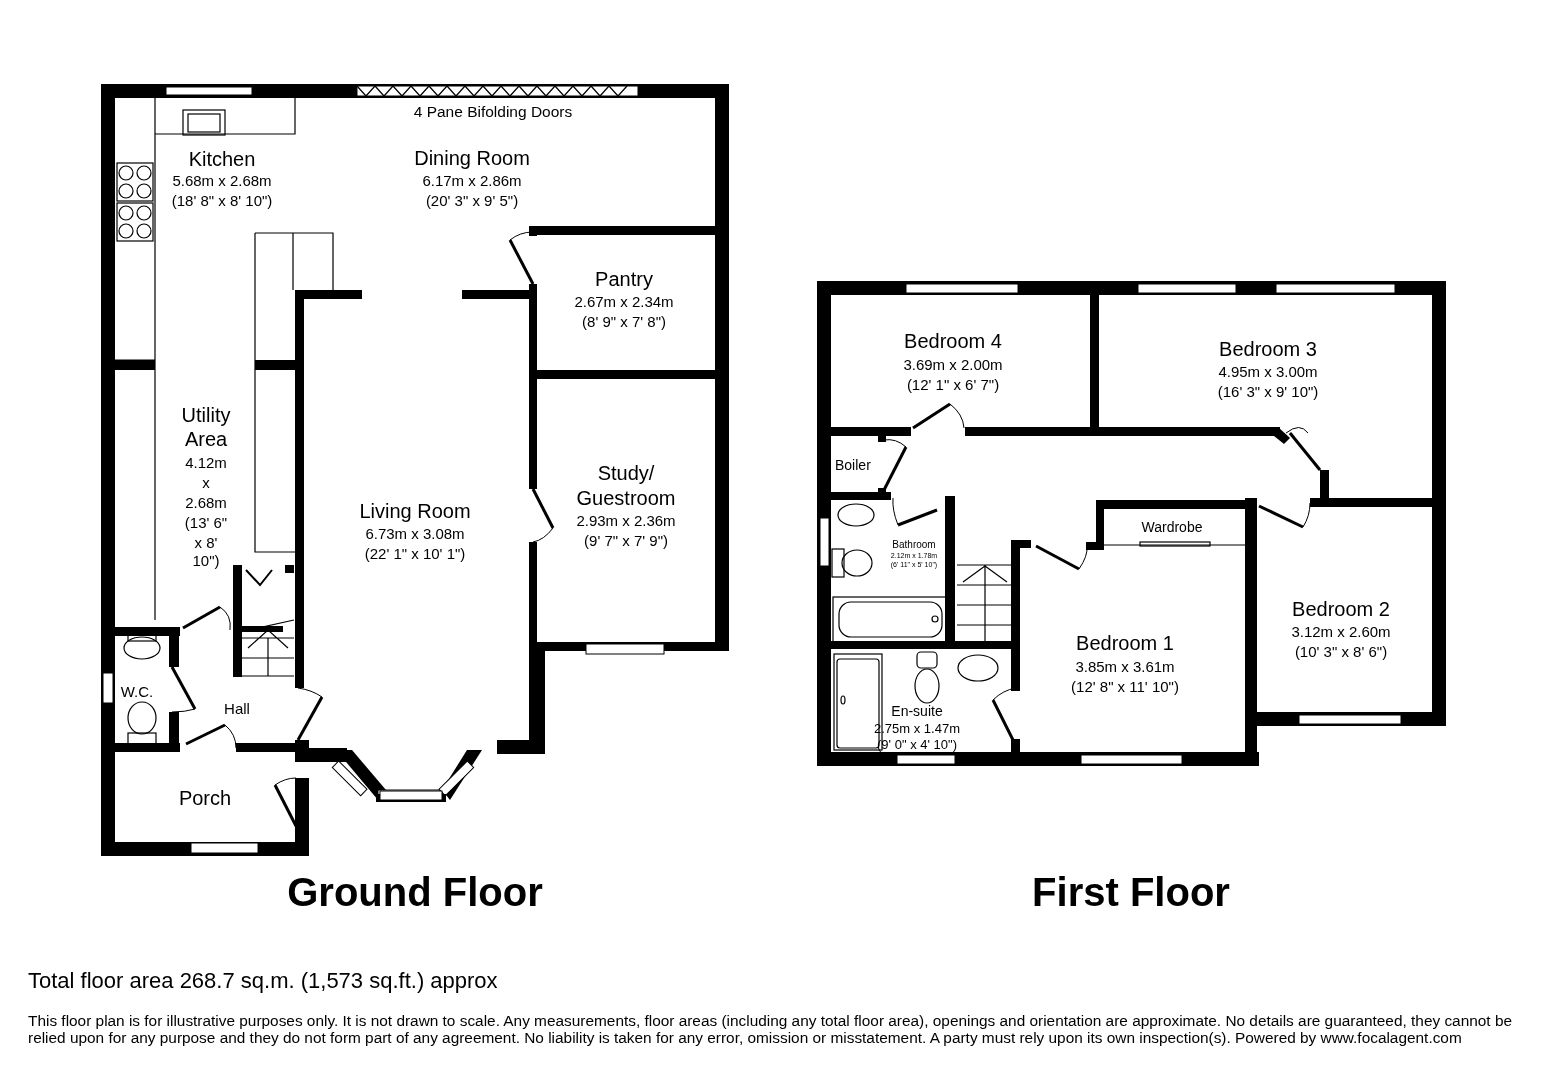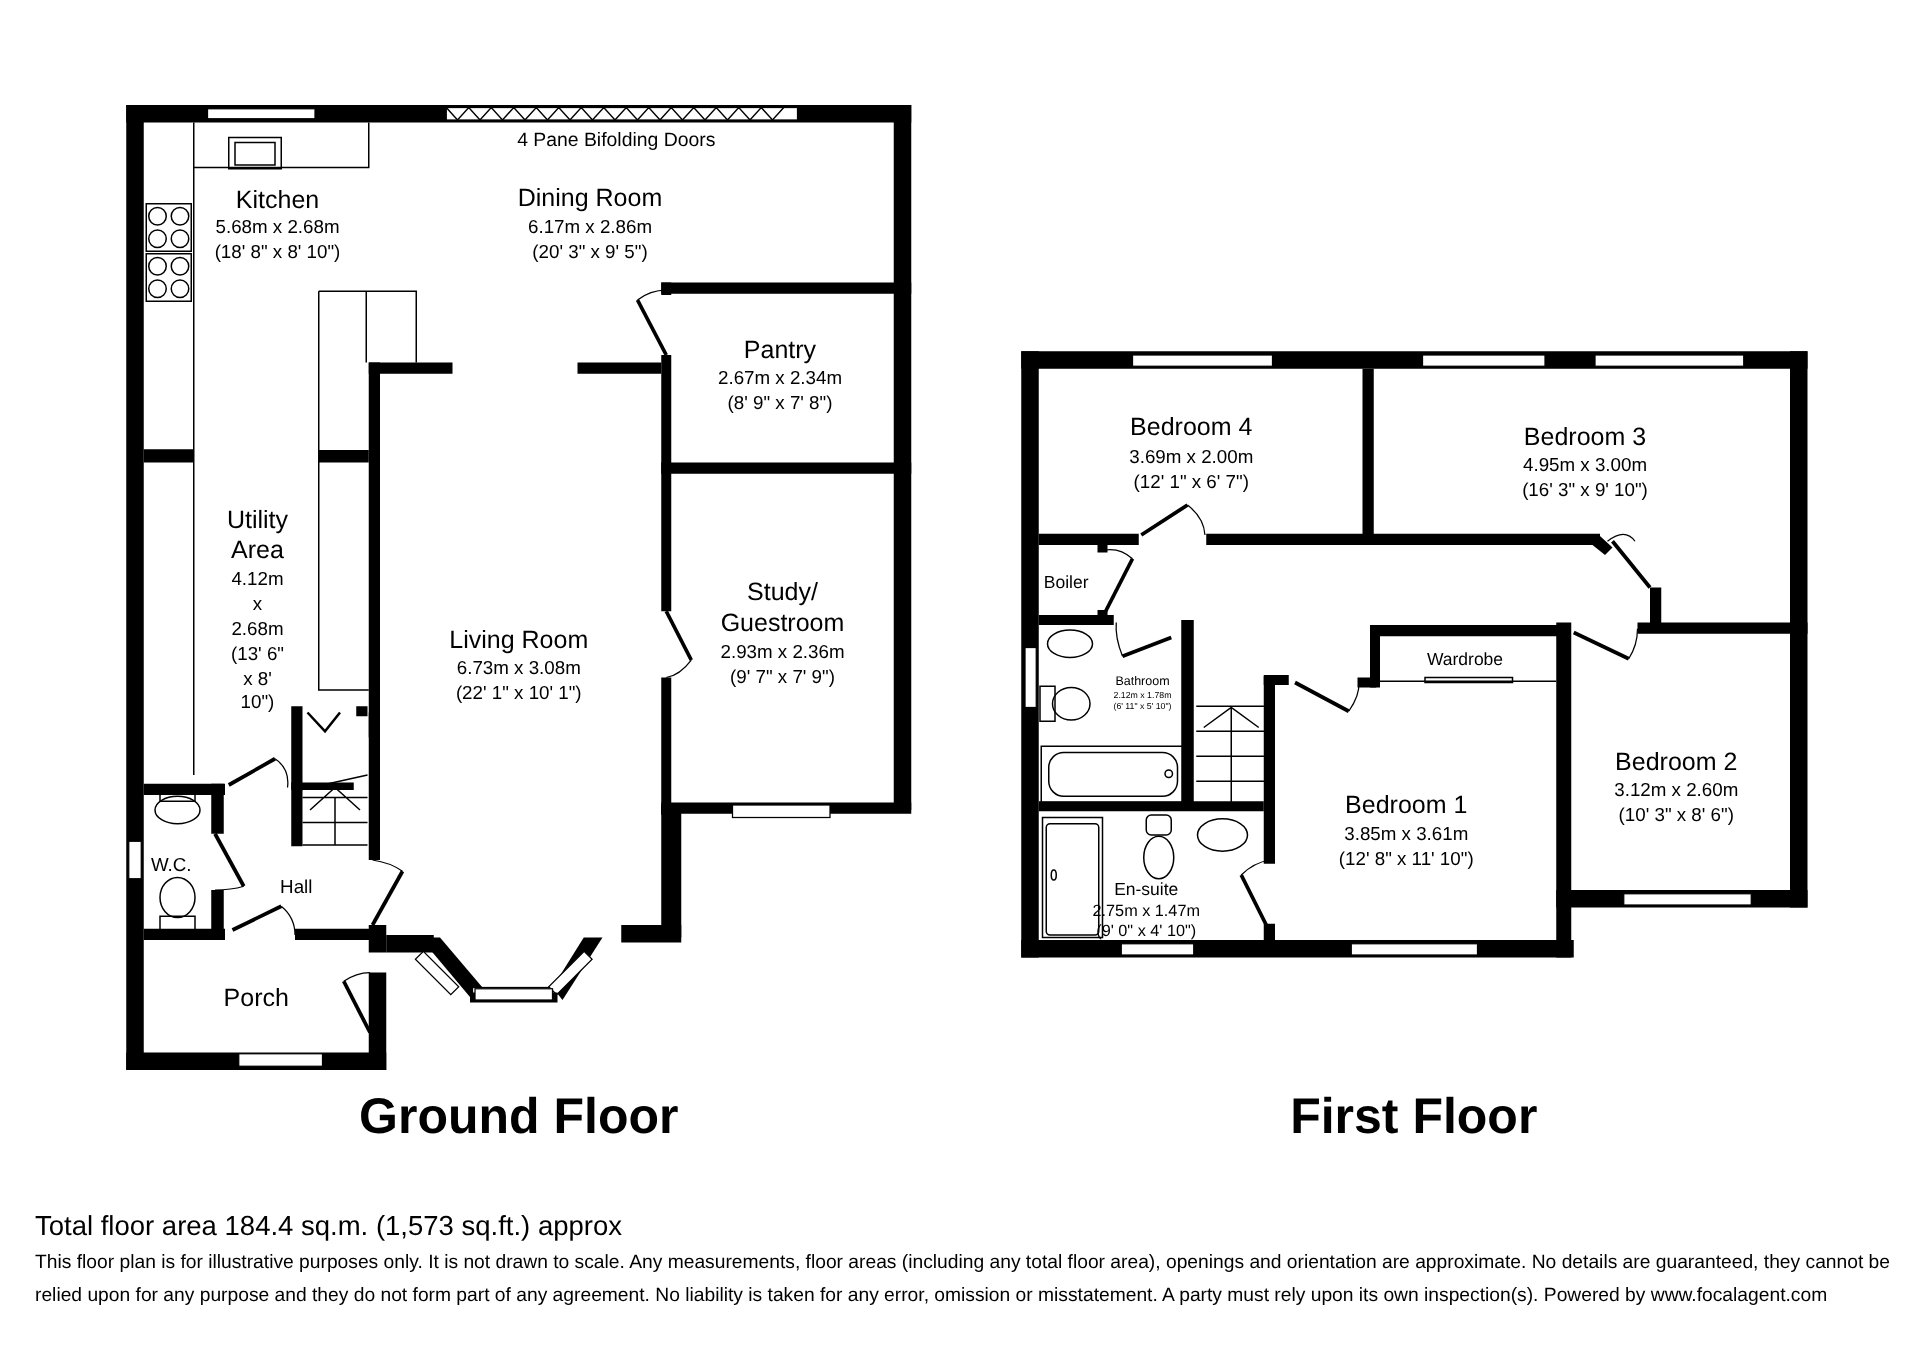--- a/index.html
+++ b/index.html
@@ -10,21 +10,21 @@
   .thin { fill: none; stroke: #000; stroke-width: 1.2; }
   .door { fill: none; stroke: #000; stroke-width: 3; }
   .arc { fill: none; stroke: #000; stroke-width: 1; }
   .win { fill: #fff; stroke: #000; stroke-width: 1; }
   .floor-title { font-weight: bold; font-size: 40px; }
   .room-name { font-size: 20px; }
   .room-dim { font-size: 15px; }
   .small-name { font-size: 15px; }
   .footer { position: absolute; left: 28px; top: 968px; width: 1500px; }
   .total { font-size: 22px; line-height: 26px; }
-  .disclaimer { font-size: 15.4px; line-height: 27px; margin-top: 2px; }
+  .disclaimer { font-size: 15.4px; line-height: 17px; margin-top: 18px; }
 </style>
 </head>
 <body>
 
 <svg id="plan" width="1544" height="1080" viewBox="0 0 1544 1080" xmlns="http://www.w3.org/2000/svg">
 
   <g>
 
     <rect class="wall" x="101" y="84" width="628" height="14"></rect>
     <rect class="wall" x="101" y="84" width="14" height="772"></rect>
@@ -262,15 +262,15 @@
       <text font-size="14" x="917" y="716" text-anchor="middle">En-suite</text>
       <text font-size="13" x="917" y="733" text-anchor="middle">2.75m x 1.47m</text>
       <text font-size="13" x="917" y="749" text-anchor="middle">(9' 0" x 4' 10")</text>
     </g>
 
     <text class="floor-title" x="1131" y="906" text-anchor="middle">First Floor</text>
   </g>
 </svg>
 
 <div class="footer">
-  <div class="total">Total floor area 184.4 sq.m. (1,573 sq.ft.) approx</div>
+  <div class="total">Total floor area 268.7 sq.m. (1,573 sq.ft.) approx</div>
   <div class="disclaimer">This floor plan is for illustrative purposes only. It is not drawn to scale. Any measurements, floor areas (including any total floor area), openings and orientation are approximate. No details are guaranteed, they cannot be relied upon for any purpose and they do not form part of any agreement. No liability is taken for any error, omission or misstatement. A party must rely upon its own inspection(s). Powered by www.focalagent.com</div>
 </div>
 
 </body></html>

